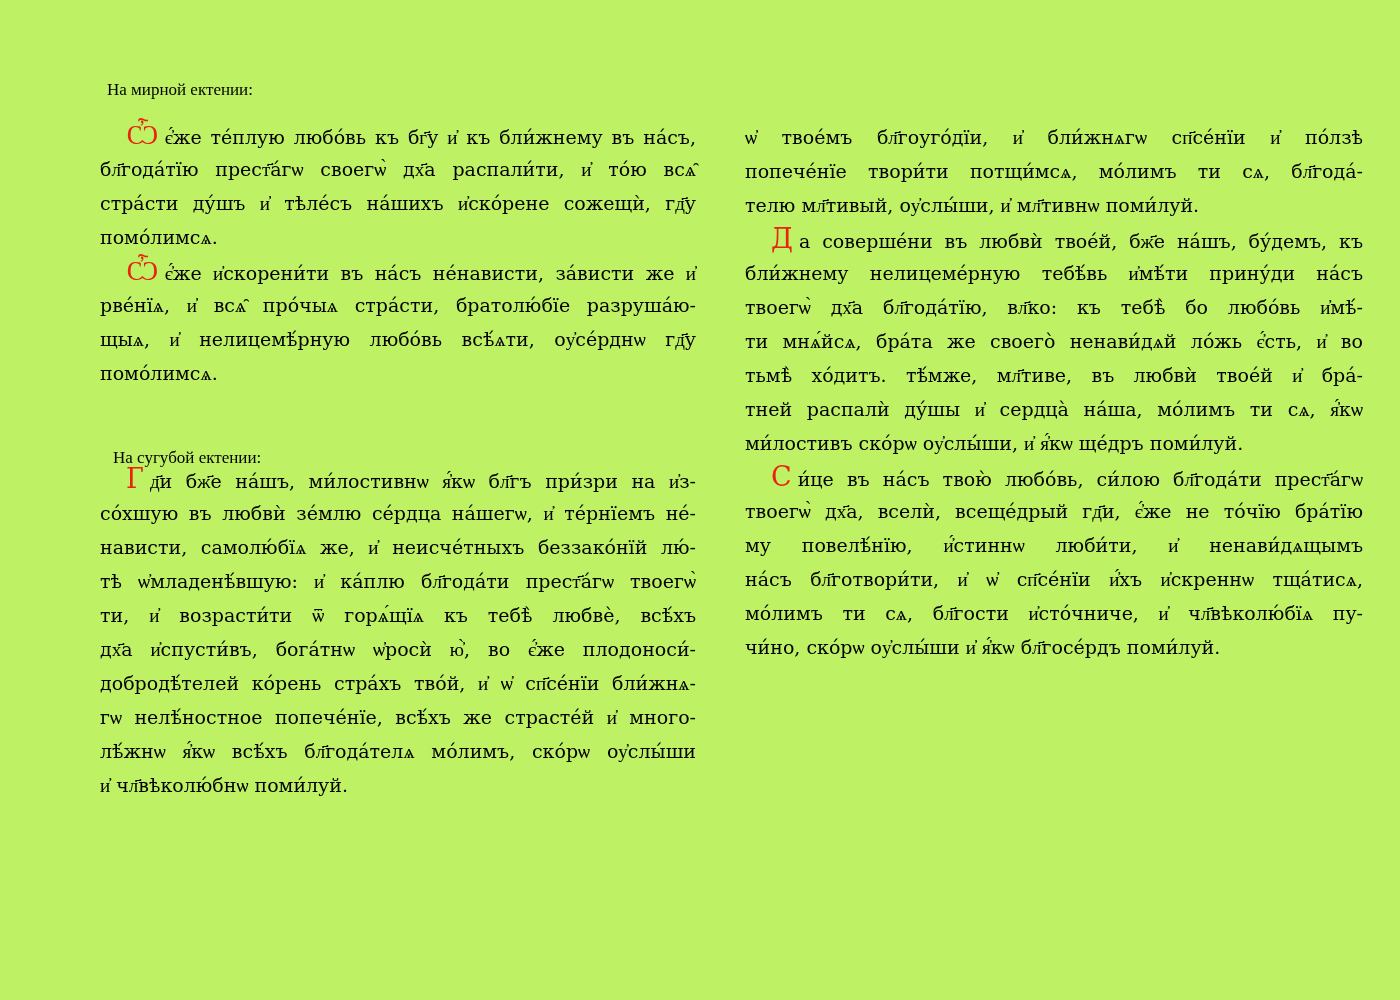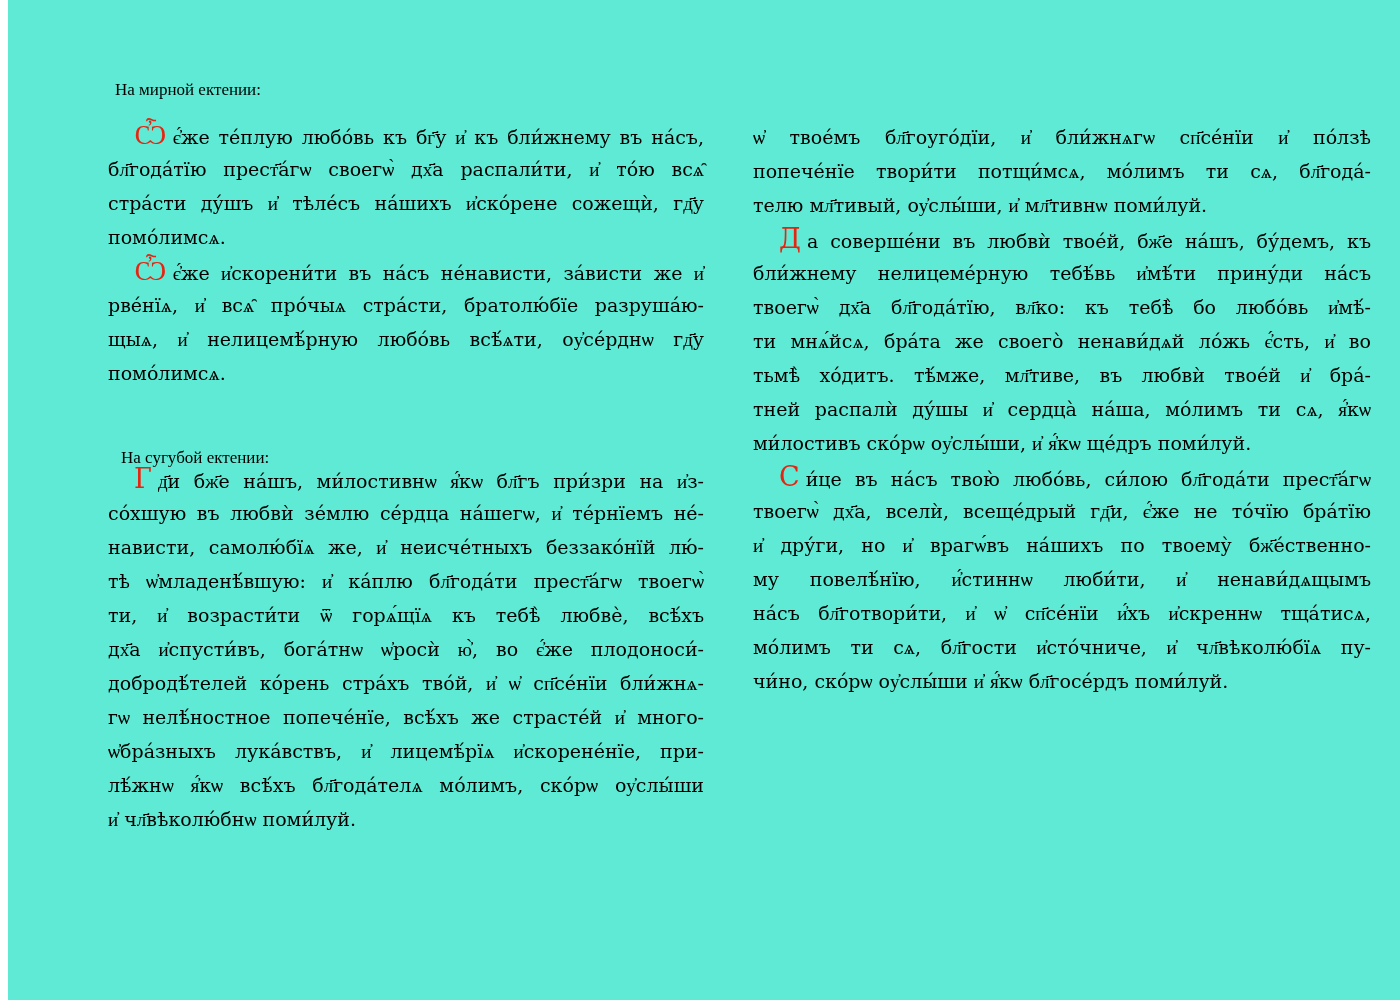--- a/index.html
+++ b/index.html
@@ -3,21 +3,21 @@
 <meta charset="utf-8">
 <style>
   html,body{margin:0;padding:0;}
   body{
     width:1400px;height:1000px;
     background:#ffffff;
     position:relative;
     overflow:hidden;
     font-family:"DejaVu Serif",serif;
   }
-  .page{position:absolute;inset:0;background:#5eead4;margin-left:8px;}
+  .page{position:absolute;inset:0;background:#bef264;}
   .rubric{
     position:absolute;
     font-family:"Liberation Serif",serif;
     font-size:17px;
     color:#000000;
     white-space:nowrap;
   }
   .col{position:absolute;}
   .cs{
     font-family:"DejaVu Serif",serif;
@@ -76,21 +76,20 @@
 
     <div>
       <div class="line first"><span class="ini">Г</span><span class="rest">д҃и бж҃е на́шъ, ми́лостивнѡ я҆́кѡ бл҃гъ при́зри на и҆з-</span></div>
       <div class="line">со́хшую въ любвѝ зе́млю се́рдца на́шегѡ, и҆ те́рнїемъ не́-</div>
       <div class="line">нависти, самолю́бїѧ же, и҆ неисче́тныхъ беззако́нїй лю́-</div>
       <div class="line">тѣ ѡ҆младенѣ́вшую: и҆ ка́плю бл҃года́ти прест҃а́гѡ твоегѡ̀</div>
       <div class="line">ти, и҆ возрасти́ти ѿ горѧ́щїѧ къ тебѣ̀ любвѐ, всѣ́хъ</div>
       <div class="line">дх҃а и҆спусти́въ, бога́тнѡ ѡ҆росѝ ю҆̀, во є҆́же плодоноси́-</div>
       <div class="line">добродѣ́телей ко́рень стра́хъ тво́й, и҆ ѡ҆ сп҃се́нїи бли́жнѧ-</div>
       <div class="line">гѡ нелѣ́ностное попече́нїе, всѣ́хъ же страсте́й и҆ много-</div>
-      <div class="line">ѡ҆бра́зныхъ лука́вствъ, и҆ лицемѣ́рїѧ и҆скорене́нїе, при-</div>
       <div class="line">лѣ́жнѡ я҆́кѡ всѣ́хъ бл҃года́телѧ мо́лимъ, ско́рѡ оу҆слы́ши</div>
       <div class="line endp">и҆ чл҃вѣколю́бнѡ поми́луй.</div>
     </div>
 
   </div>
 
   <div class="col cs" style="left:745px;top:120px;width:618px;">
 
     <div>
       <div class="line">ѡ҆ твое́мъ бл҃гоуго́дїи, и҆ бли́жнѧгѡ сп҃се́нїи и҆ по́лзѣ</div>
@@ -104,21 +103,20 @@
       <div class="line">твоегѡ̀ дх҃а бл҃года́тїю, вл҃ко: къ тебѣ̀ бо любо́вь и҆мѣ́-</div>
       <div class="line">ти мнѧ́йсѧ, бра́та же своего̀ ненави́дѧй ло́жь є҆́сть, и҆ во</div>
       <div class="line">тьмѣ̀ хо́дитъ. тѣ́мже, мл҃тиве, въ любвѝ твое́й и҆ бра́-</div>
       <div class="line">тней распалѝ ду́шы и҆ сердца̀ на́ша, мо́лимъ ти сѧ, я҆́кѡ</div>
       <div class="line endp">ми́лостивъ ско́рѡ оу҆слы́ши, и҆ я҆́кѡ ще́дръ поми́луй.</div>
     </div>
 
     <div>
       <div class="line first"><span class="ini">С</span><span class="rest">и́це въ на́съ твою̀ любо́вь, си́лою бл҃года́ти прест҃а́гѡ</span></div>
       <div class="line">твоегѡ̀ дх҃а, вселѝ, всеще́дрый гд҃и, є҆́же не то́чїю бра́тїю</div>
-      <div class="line">и҆ дру́ги, но и҆ врагѡ́въ на́шихъ по твоему̀ бж҃е́ственно-</div>
       <div class="line">му повелѣ́нїю, и҆́стиннѡ люби́ти, и҆ ненави́дѧщымъ</div>
       <div class="line">на́съ бл҃готвори́ти, и҆ ѡ҆ сп҃се́нїи и҆́хъ и҆скреннѡ тща́тисѧ,</div>
       <div class="line">мо́лимъ ти сѧ, бл҃гости и҆сто́чниче, и҆ чл҃вѣколю́бїѧ пу-</div>
       <div class="line endp">чи́но, ско́рѡ оу҆слы́ши и҆ я҆́кѡ бл҃госе́рдъ поми́луй.</div>
     </div>
   </div>
 
 </div>
 
 </body></html>

